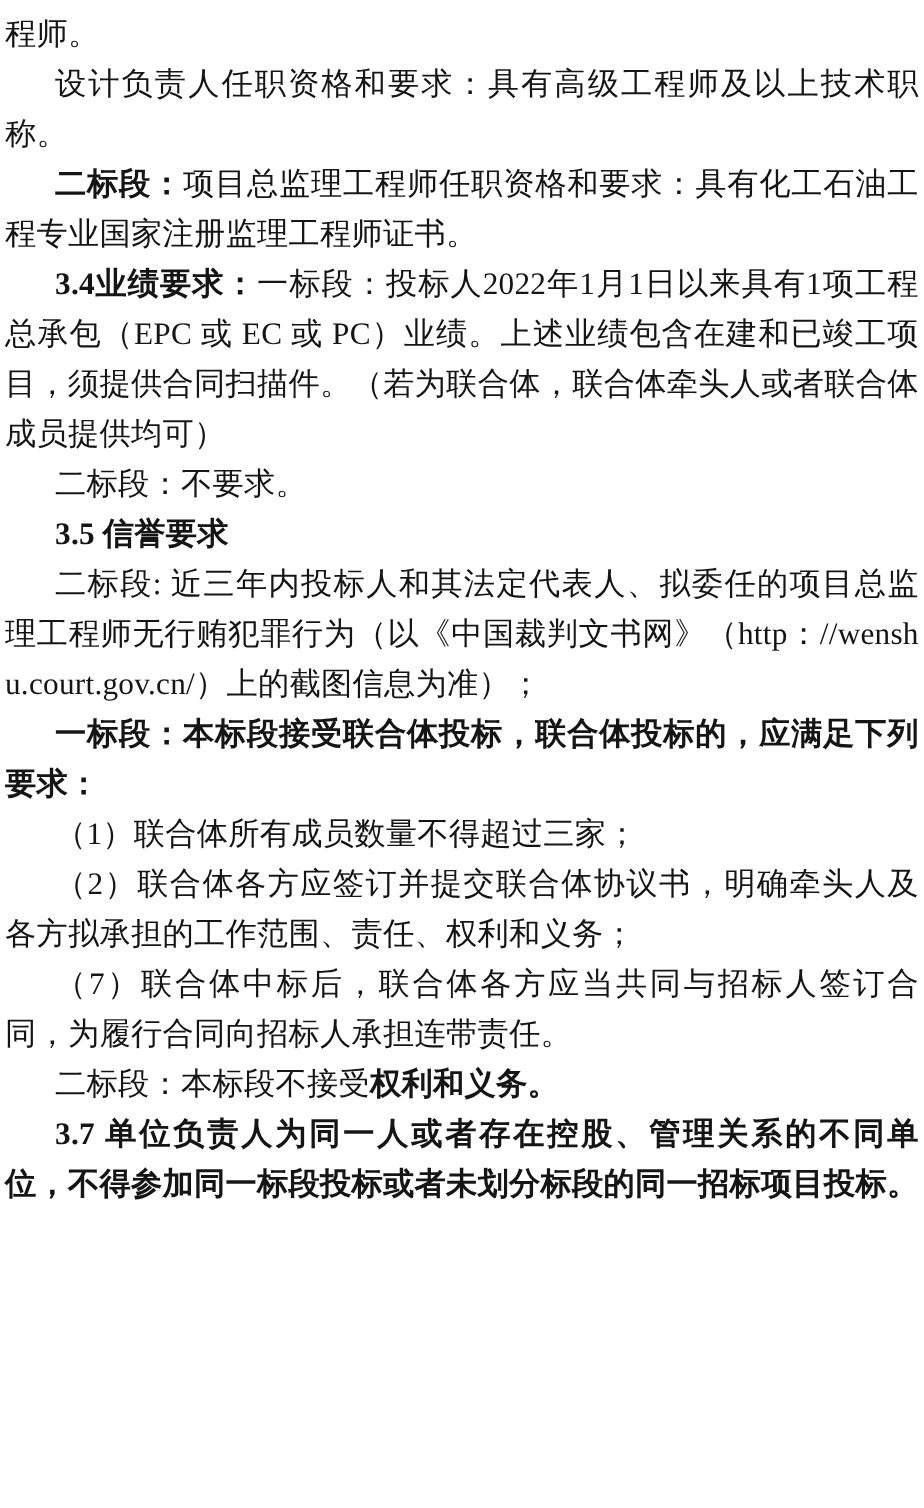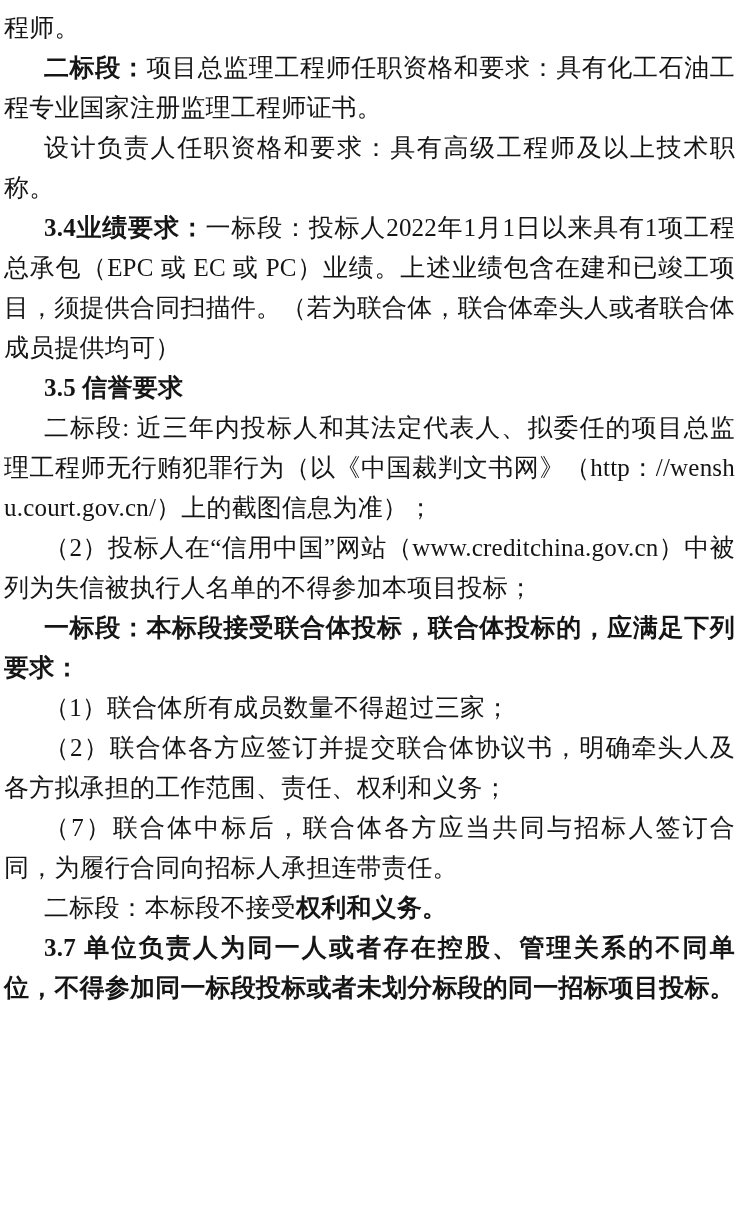--- a/index.html
+++ b/index.html
@@ -40,25 +40,25 @@
   }
   .seg-regular {
     font-weight: normal;
   }
 </style>
 </head>
 <body>
 
 <main class="page" id="doc-root">
     <p class="doc-para no-indent"><span class="seg-regular">程师。</span></p>
+    <p class="doc-para"><span class="seg-regular">设计负责人任职资格和要求：具有高级工程师及以上技术职称。</span></p>
     <p class="doc-para"><span class="seg-bold">二标段：</span><span class="seg-regular">项目总监理工程师任职资格和要求：具有化工石油工程专业国家注册监理工程师证书。</span></p>
-    <p class="doc-para"><span class="seg-regular">设计负责人任职资格和要求：具有高级工程师及以上技术职称。</span></p>
     <p class="doc-para"><span class="seg-bold">3.4业绩要求：</span><span class="seg-regular">一标段：投标人2022年1月1日以来具有1项工程总承包（EPC 或 EC 或 PC）业绩。上述业绩包含在建和已竣工项目，须提供合同扫描件。（若为联合体，联合体牵头人或者联合体成员提供均可）</span></p>
+    <p class="doc-para"><span class="seg-regular">二标段：不要求。</span></p>
     <p class="doc-para"><span class="seg-bold">3.5 信誉要求</span></p>
     <p class="doc-para"><span class="seg-regular">二标段: 近三年内投标人和其法定代表人、拟委任的项目总监理工程师无行贿犯罪行为（以《中国裁判文书网》（http：//wenshu.court.gov.cn/）上的截图信息为准）；</span></p>
-    <p class="doc-para"><span class="seg-regular">（2）投标人在“信用中国”网站（www.creditchina.gov.cn）中被列为失信被执行人名单的不得参加本项目投标；</span></p>
     <p class="doc-para"><span class="seg-bold">一标段：本标段接受联合体投标，联合体投标的，应满足下列要求：</span></p>
     <p class="doc-para"><span class="seg-regular">（1）联合体所有成员数量不得超过三家；</span></p>
     <p class="doc-para"><span class="seg-regular">（2）联合体各方应签订并提交联合体协议书，明确牵头人及各方拟承担的工作范围、责任、权利和义务；</span></p>
     <p class="doc-para"><span class="seg-regular">（7）联合体中标后，联合体各方应当共同与招标人签订合同，为履行合同向招标人承担连带责任。</span></p>
     <p class="doc-para"><span class="seg-regular">二标段：本标段不接受</span><span class="seg-bold">权利和义务。</span></p>
     <p class="doc-para"><span class="seg-bold">3.7 单位负责人为同一人或者存在控股、管理关系的不同单位，不得参加同一标段投标或者未划分标段的同一招标项目投标。</span></p>
   </main>
 
 </body></html>

